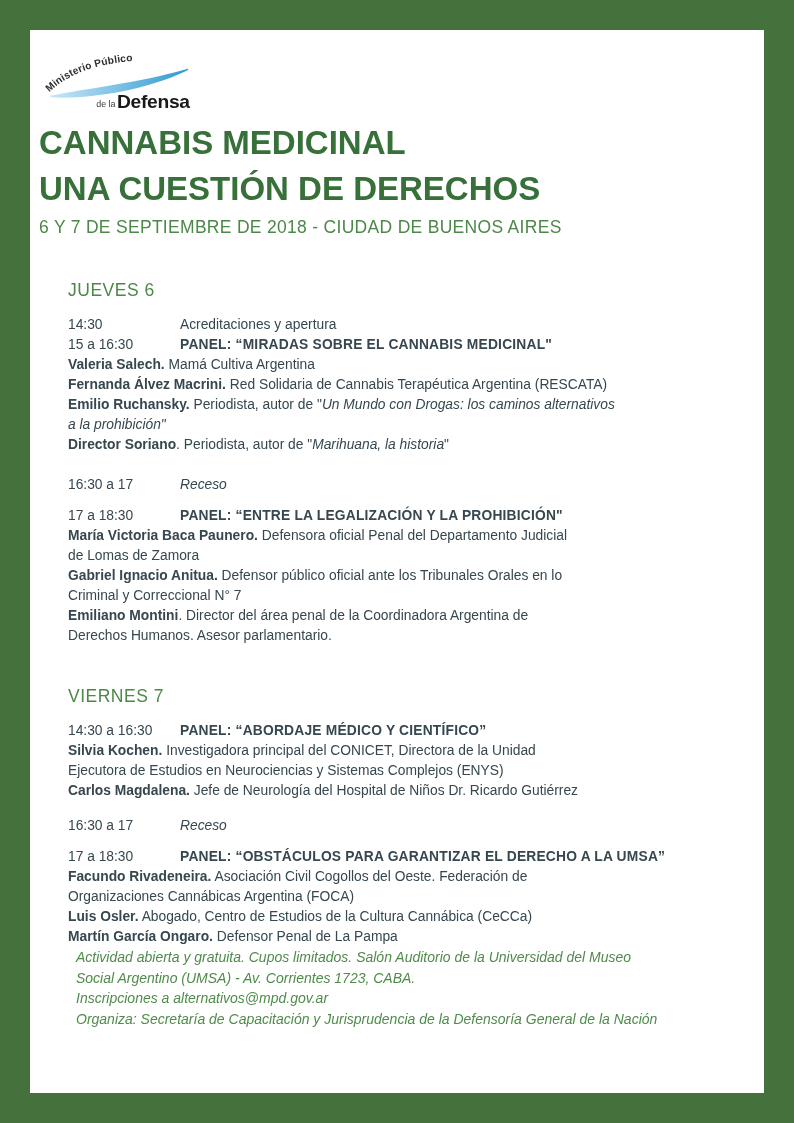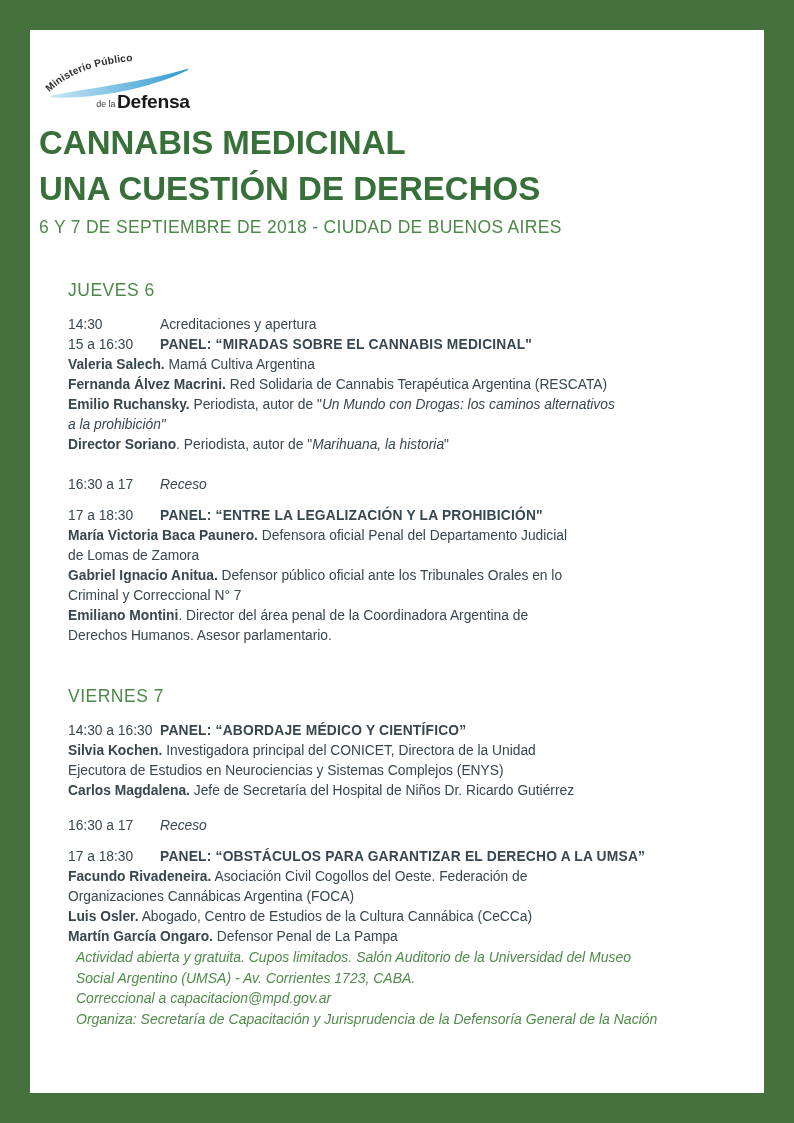--- a/index.html
+++ b/index.html
@@ -28,21 +28,21 @@
     margin-top:2px; font-size:17.5px; line-height:26px;
     color:var(--accent, #4c8847); letter-spacing:.3px; font-weight:400;
   }
   
   .body { padding:0 62px 0 38px; color:var(--body, #36474f); }
   .day-title {
     margin-top:38px; font-size:17.5px; line-height:24px; font-weight:400;
     color:var(--accent, #4c8847); letter-spacing:.5px;
   }
   .day .day-title + * { margin-top:13px; }
-  .trow { display:flex; font-size:13.8px; line-height:20px; }
+  .trow { display:flex; font-size:13.8px; line-height:20px;gap:20px; }
   .trow .time { min-width:92px; flex:0 0 auto; }
   .trow .label.panel { font-weight:bold; letter-spacing:.2px; }
   .trow .label.receso { font-style:italic; }
   .speaker { font-size:13.8px; line-height:20px; }
   .speaker b { font-weight:bold; }
   .gap { width:100%; }
   
   .footer {
     padding-left:46px;
     color:var(--footer, #4f8b4a);
@@ -110,38 +110,38 @@
           <p class="speaker"><b class="sname">Gabriel Ignacio Anitua.</b><span> Defensor público oficial ante los Tribunales Orales en lo</span><br><span>Criminal y Correccional N° 7</span></p>
           <p class="speaker"><b class="sname">Emiliano Montini</b><span>. Director del área penal de la Coordinadora Argentina de</span><br><span>Derechos Humanos. Asesor parlamentario.</span></p>
         </section>
         <section class="day">
           <h2 class="day-title">VIERNES 7</h2>
           <div class="trow">
             <span class="time">14:30 a 16:30</span>
             <span class="label panel">PANEL: “ABORDAJE MÉDICO Y CIENTÍFICO”</span>
           </div>
           <p class="speaker"><b class="sname">Silvia Kochen.</b><span> Investigadora principal del CONICET, Directora de la Unidad</span><br><span>Ejecutora de Estudios en Neurociencias y Sistemas Complejos (ENYS)</span></p>
-          <p class="speaker"><b class="sname">Carlos Magdalena.</b><span> Jefe de Secretaría del Hospital de Niños Dr. Ricardo Gutiérrez</span></p>
+          <p class="speaker"><b class="sname">Carlos Magdalena.</b><span> Jefe de Neurología del Hospital de Niños Dr. Ricardo Gutiérrez</span></p>
           <div class="gap" style="height: 15px;"></div>
           <div class="trow">
             <span class="time">16:30 a 17</span>
             <span class="label receso">Receso</span>
           </div>
           <div class="gap" style="height: 11px;"></div>
           <div class="trow">
             <span class="time">17 a 18:30</span>
             <span class="label panel">PANEL: “OBSTÁCULOS PARA GARANTIZAR EL DERECHO A LA UMSA”</span>
           </div>
           <p class="speaker"><b class="sname">Facundo Rivadeneira.</b><span> Asociación Civil Cogollos del Oeste. Federación de</span><br><span>Organizaciones Cannábicas Argentina (FOCA)</span></p>
           <p class="speaker"><b class="sname">Luis Osler.</b><span> Abogado, Centro de Estudios de la Cultura Cannábica (CeCCa)</span></p>
           <p class="speaker"><b class="sname">Martín García Ongaro.</b><span> Defensor Penal de La Pampa</span></p>
         </section>
       </main>
 
     <footer class="footer">
       <div>Actividad abierta y gratuita. Cupos limitados. Salón Auditorio de la Universidad del Museo</div>
       <div>Social Argentino (UMSA) - Av. Corrientes 1723, CABA.</div>
-      <div>Correccional a capacitacion@mpd.gov.ar</div>
+      <div>Inscripciones a alternativos@mpd.gov.ar</div>
       <div>Organiza: Secretaría de Capacitación y Jurisprudencia de la Defensoría General de la Nación</div>
     </footer>
 
   </div>
 </div>
 
 </body></html>

